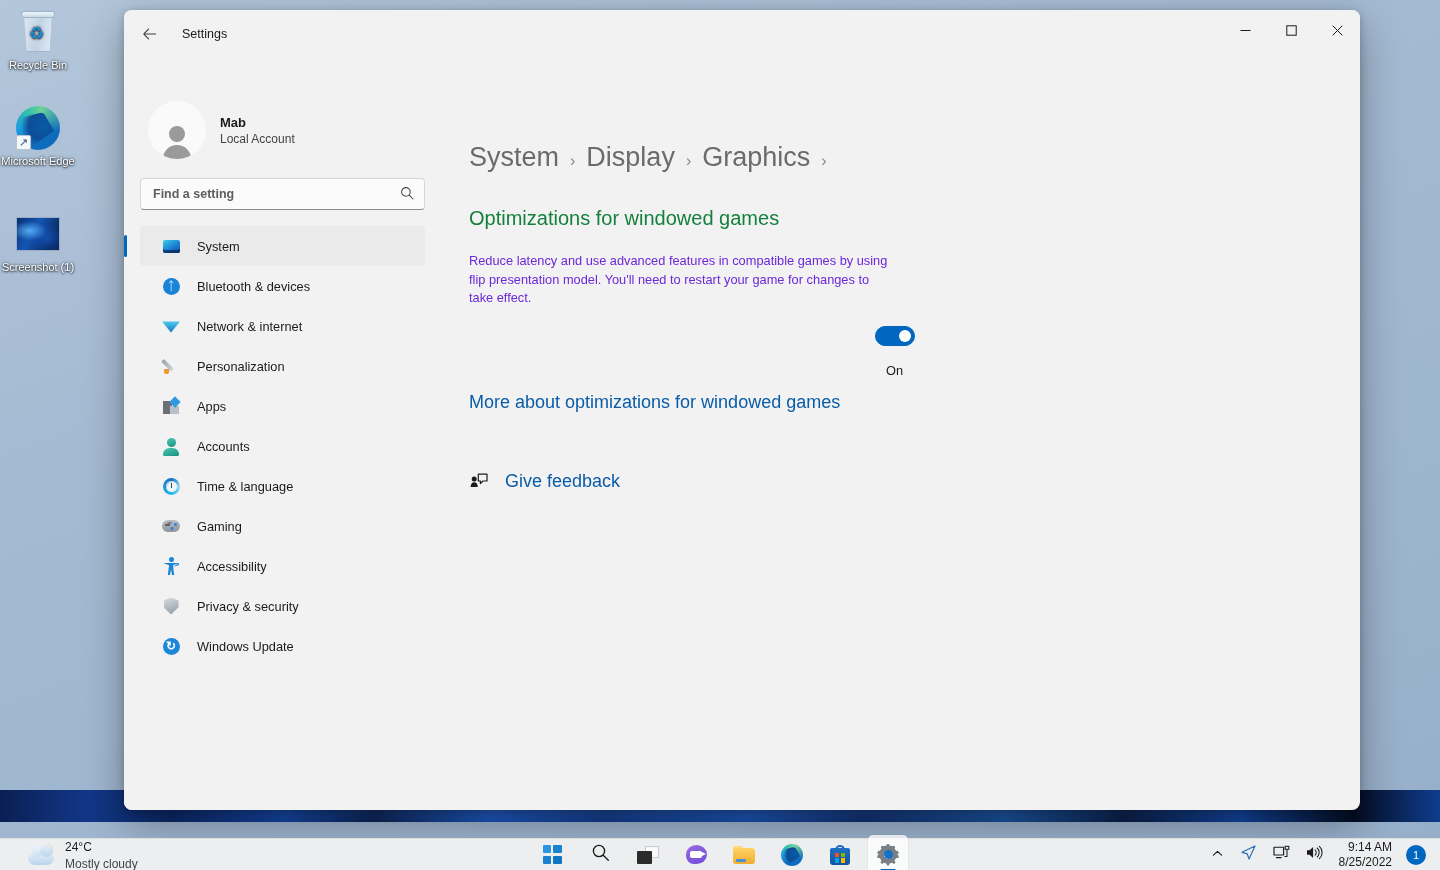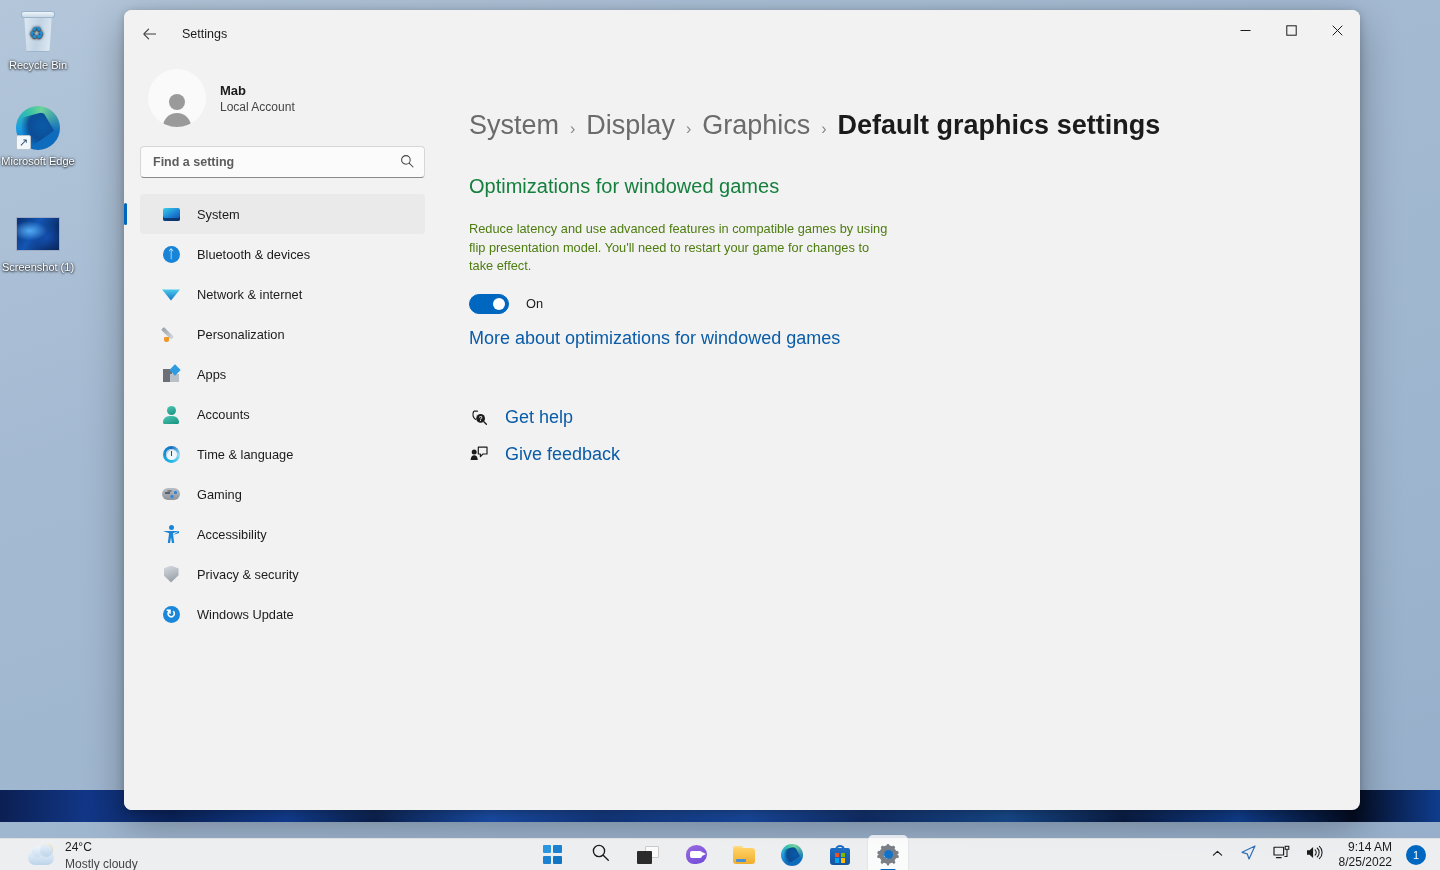--- a/index.html
+++ b/index.html
@@ -84,21 +84,21 @@
       linear-gradient(120deg, #09306f, #1356b4 40%, #0a2a63 80%);
   }
 
   
   #settings-window {
     position:absolute; left:124px; top:10px; width:1236px; height:800px;
     background:#f2f2f2;
     border-radius:8px;
     box-shadow: 0 14px 40px rgba(0,0,0,.32), 0 2px 8px rgba(0,0,0,.22);
     overflow:hidden;
-    display:flex; flex-direction:column;
+    display:flex; flex-direction:column;gap:32px;
   }
   .titlebar {
     height:48px; flex:0 0 48px; display:flex; align-items:center;
     background:#f2f2f2;
   }
   .back-btn {
     width:32px; height:32px; margin-left:10px; border-radius:4px;
     display:flex; align-items:center; justify-content:center;
     color:#3a3a3a;
   }
@@ -208,23 +208,23 @@
     color:#fff;font-size:12px;line-height:17px;text-align:center;font-weight:bold; }
 
   
   .content { flex:1; padding:52px 40px 0 28px; overflow-y:auto; min-width:0; }
   .breadcrumb { display:flex; align-items:baseline; gap:11px; margin-bottom:34px; }
   .crumb { font-size:27px; color:#6b6b6b; font-weight:normal; }
   .crumb-sep { font-size:16px; color:#8a8a8a; }
   .crumb.current { color:#1b1b1b; font-weight:bold; }
 
   .section-title { font-size:20px; color:#15803d; margin-bottom:22px; }
-  .desc { font-size:12.8px; color:#4d7c0f; line-height:18.5px; max-width:420px; margin-bottom:18px; }
-
-  .toggle-row { display:flex; align-items:center; gap:17px; margin-bottom:14px; }
+  .desc { font-size:12.8px; color:#6d28d9; line-height:18.5px; max-width:420px; margin-bottom:18px; }
+
+  .toggle-row { display:flex; align-items:center; gap:17px; margin-bottom:14px;flex-direction:column; }
   .toggle {
     width:40px; height:20px; border-radius:10px; background:#0067c0;
     border:1px solid #0067c0; position:relative;
   }
   .toggle .knob {
     position:absolute; right:3px; top:3px; width:12px; height:12px;
     border-radius:50%; background:#fff;
   }
   .toggle-label { font-size:12.8px; color:#1b1b1b; }
 
@@ -506,48 +506,35 @@
 
     <div class="content">
 
       <div class="breadcrumb">
         <span class="crumb">System</span>
         <span class="crumb-sep">›</span>
         <span class="crumb">Display</span>
         <span class="crumb-sep">›</span>
         <span class="crumb">Graphics</span>
         <span class="crumb-sep">›</span>
-        <span class="crumb current">Default graphics settings</span>
       </div>
 
       <div class="section-title">Optimizations for windowed games</div>
       <div class="desc">Reduce latency and use advanced features in compatible games by using flip presentation model. You'll need to restart your game for changes to take effect.</div>
 
       <div class="toggle-row">
         <div class="toggle">
             <span class="knob"></span>
           </div>
         <span class="toggle-label">On</span>
       </div>
 
       <a class="link" href="#">More about optimizations for windowed games</a>
 
       <div class="help-block">
-        <div class="help-row">
-          <span class="help-ic">
-            <svg width="17" height="17" viewBox="0 0 17 17">
-              <path d="M3.2 2.2 L6.4 2.2" stroke="currentColor" stroke-width="1.2" stroke-linecap="round" fill="none"></path>
-              <path d="M2.6 2.6 C1.2 5.2 2.0 8.6 4.4 10.3" stroke="currentColor" stroke-width="1.2" fill="none" stroke-linecap="round"></path>
-              <circle cx="9.6" cy="9.4" r="4.4" fill="currentColor"></circle>
-              <text x="9.6" y="12.1" font-size="6.4" fill="#f2f2f2" text-anchor="middle" font-family="Liberation Sans, sans-serif" font-weight="bold">?</text>
-              <path d="M12.9 12.7 L15.4 15.2" stroke="currentColor" stroke-width="1.3" stroke-linecap="round"></path>
-            </svg>
-          </span>
-          <a class="link" href="#">Get help</a>
-        </div>
         <div class="help-row">
           <span class="help-ic">
             <svg width="18" height="16" viewBox="0 0 18 16">
               <circle cx="4.2" cy="6.0" r="2.5" fill="currentColor"></circle>
               <path d="M0.6 14 C0.9 10.6 2.3 9.3 4.2 9.3 C6.1 9.3 7.5 10.6 7.8 14 Z" fill="currentColor"></path>
               <path d="M8.3 1.2 H17 V8.0 H13.0 L10.4 10.6 V8.0 H8.3 Z" fill="none" stroke="currentColor" stroke-width="1.2" stroke-linejoin="round"></path>
             </svg>
           </span>
           <a class="link" href="#">Give feedback</a>
         </div>

